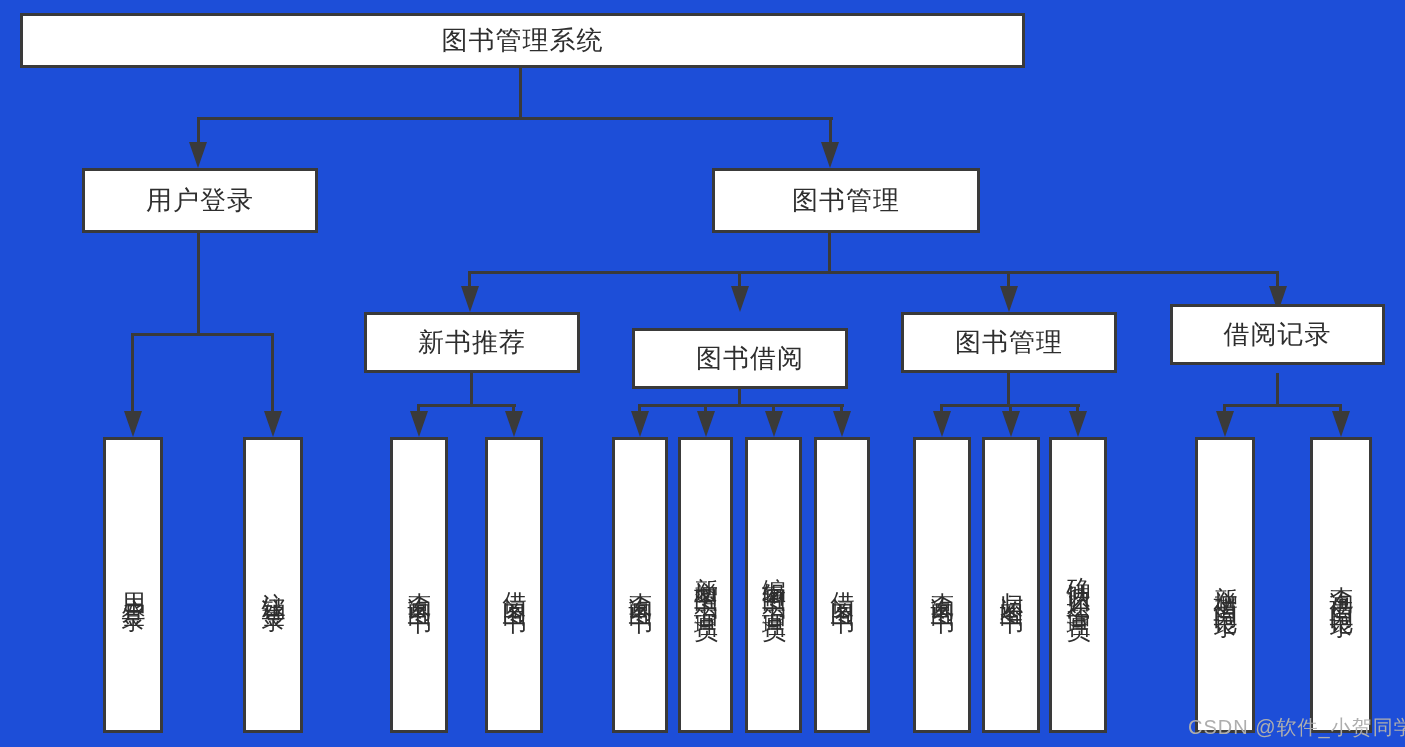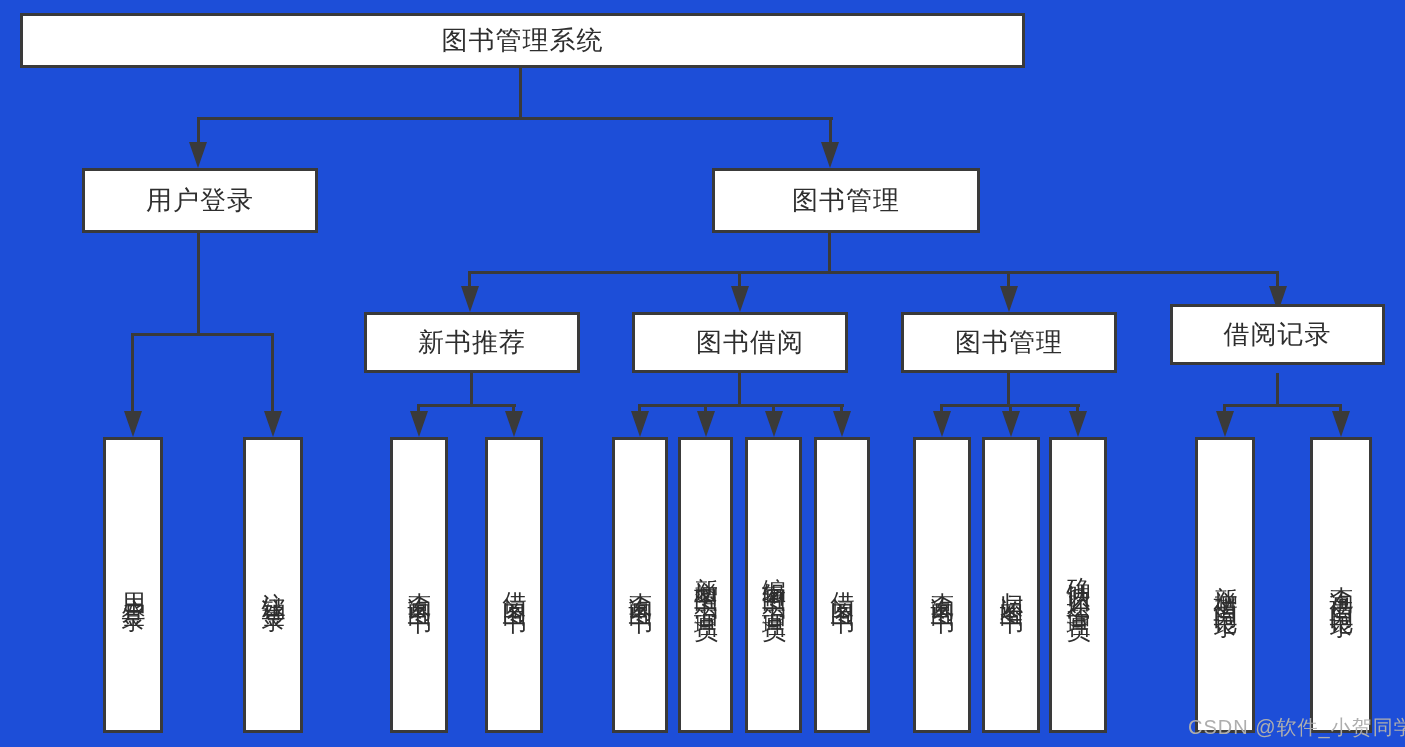--- a/index.html
+++ b/index.html
@@ -21,21 +21,21 @@
 <body>
 
 <div id="stage">
 
   <div class="box h" style="left:20px;top:13px;width:1005px;height:55px;">图书管理系统</div>
 
   <div class="box h" style="left:82px;top:168px;width:236px;height:65px;">用户登录</div>
   <div class="box h" style="left:712px;top:168px;width:268px;height:65px;">图书管理</div>
 
   <div class="box h" style="left:364px;top:312px;width:216px;height:61px;">新书推荐</div>
-  <div class="box h" style="left:632px;top:312px;width:216px;height:61px;padding-left:20px;">图书借阅</div>
+  <div class="box h" style="left:632px;top:328px;width:216px;height:61px;padding-left:20px;">图书借阅</div>
   <div class="box h" style="left:901px;top:312px;width:216px;height:61px;">图书管理</div>
   <div class="box h" style="left:1170px;top:304px;width:215px;height:61px;">借阅记录</div>
 
   <div class="box v" style="left:103px;top:437px;width:60px;height:296px;">
     <span class="vtext">用户登录</span>
   </div>
   <div class="box v" style="left:243px;top:437px;width:60px;height:296px;">
     <span class="vtext">注销登录</span>
   </div>
 

